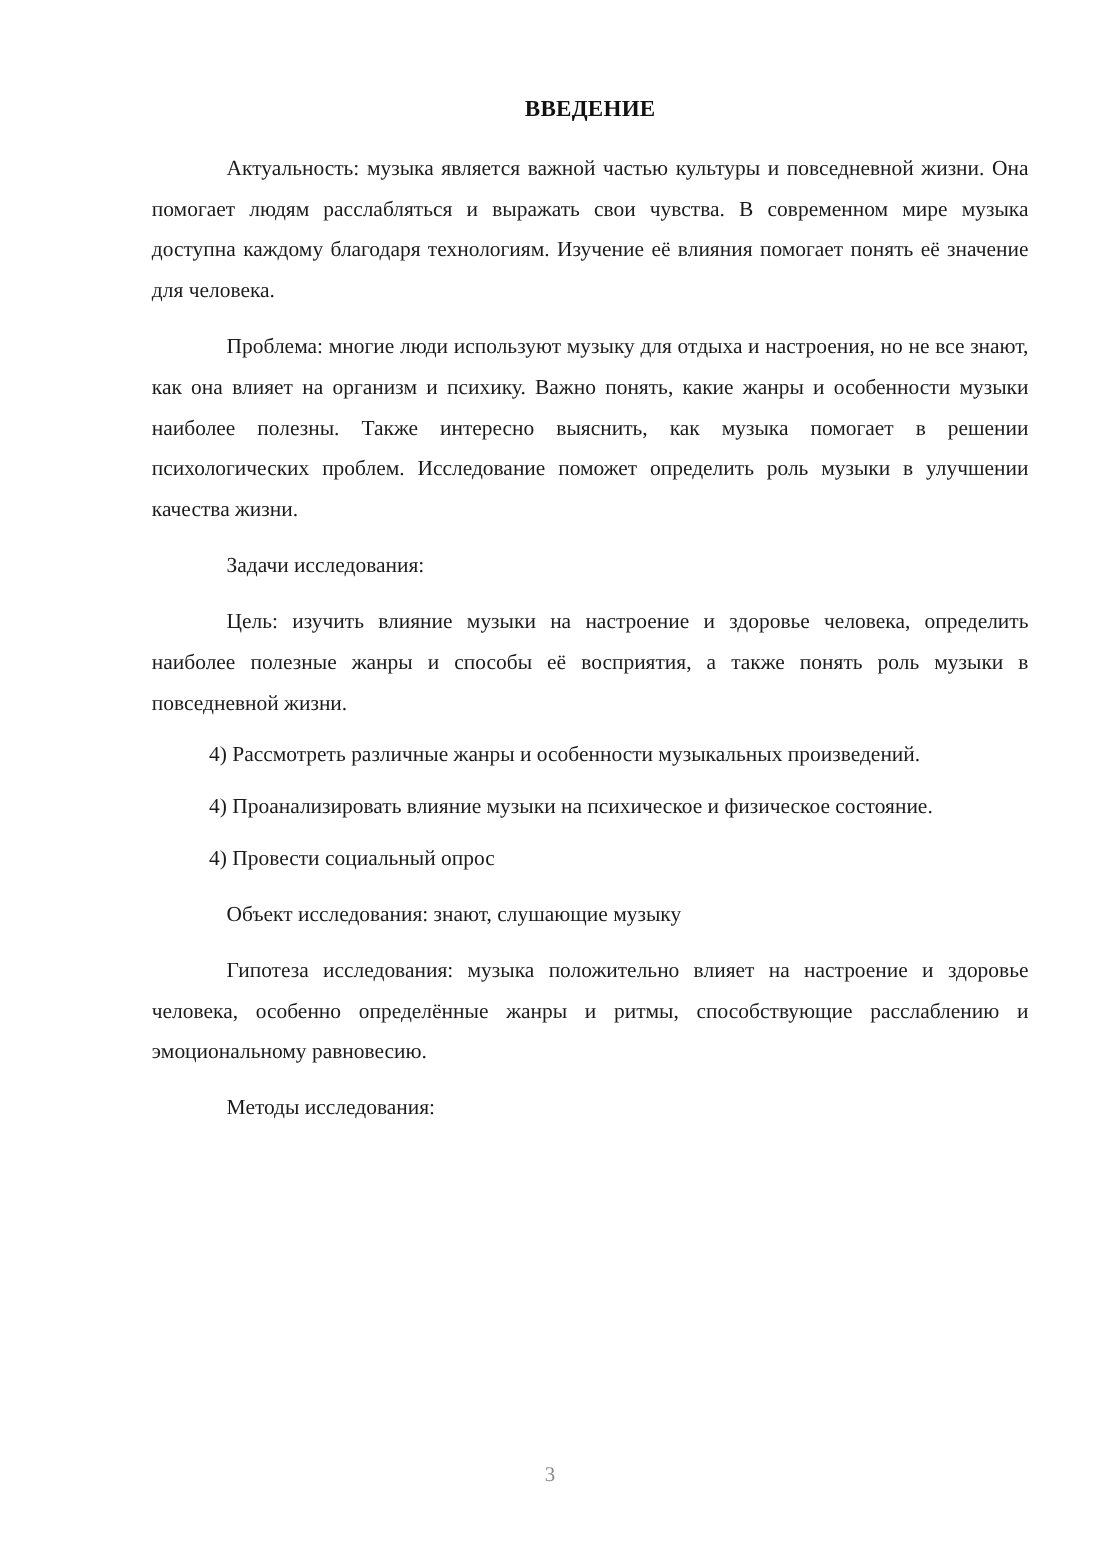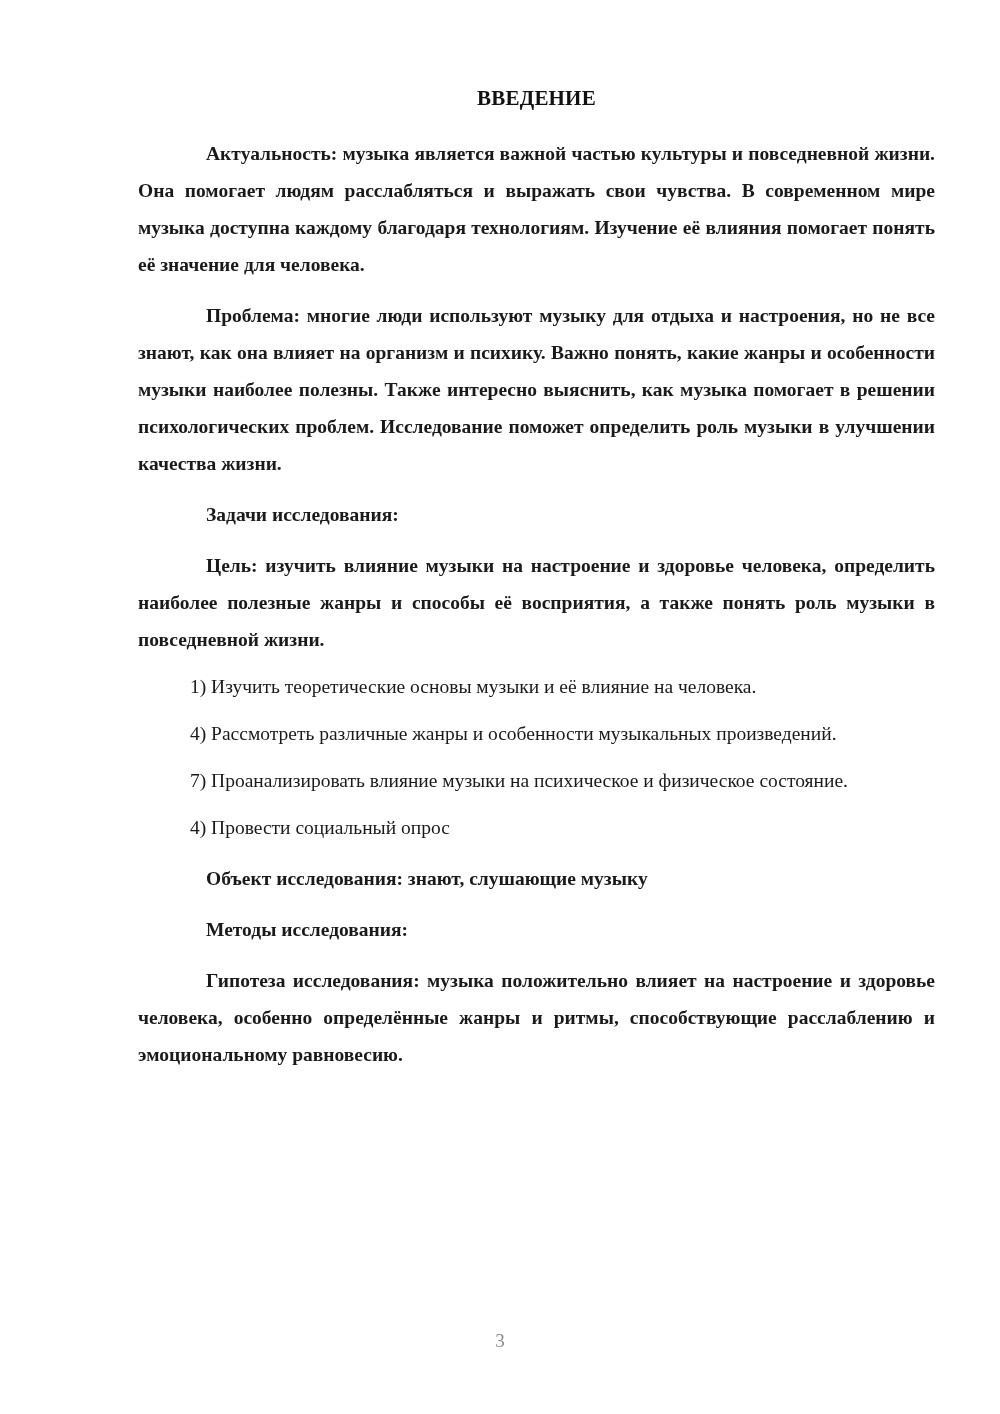--- a/index.html
+++ b/index.html
@@ -39,21 +39,20 @@
   p.para {
     font-family: "Liberation Serif", "DejaVu Serif", serif;
     font-size: 19.5px;
     line-height: 37px;
     color: #1a1a1a;
     text-align: justify;
     text-justify: inter-word;
     margin: 14px 0 10px 0;
     text-indent: 68px;
     hyphens: none;
-    font-weight: bold;
   }
   p.para.last-left {
     text-align: left;
   }
   p.item {
     font-family: "Liberation Serif", "DejaVu Serif", serif;
     font-size: 19.5px;
     line-height: 37px;
     color: #1a1a1a;
     text-align: justify;
@@ -87,34 +86,33 @@
     <div class="body-block">
 
       <p class="para">Актуальность: музыка является важной частью культуры и повседневной жизни. Она помогает людям расслабляться и выражать свои чувства. В современном мире музыка доступна каждому благодаря технологиям. Изучение её влияния помогает понять её значение для человека.</p>
 
       <p class="para">Проблема: многие люди используют музыку для отдыха и настроения, но не все знают, как она влияет на организм и психику. Важно понять, какие жанры и особенности музыки наиболее полезны. Также интересно выяснить, как музыка помогает в решении психологических проблем. Исследование поможет определить роль музыки в улучшении качества жизни.</p>
 
       <p class="para last-left">Задачи исследования:</p>
 
       <p class="para">Цель: изучить влияние музыки на настроение и здоровье человека, определить наиболее полезные жанры и способы её восприятия, а также понять роль музыки в повседневной жизни.</p>
 
-      <p class="item no-justify">1) Изучить теоретические основы музыки и её влияние на человека.</p>
 
       <p class="item">4) Рассмотреть различные жанры и особенности музыкальных произведений.</p>
 
-      <p class="item">7) Проанализировать влияние музыки на психическое и физическое состояние.</p>
+      <p class="item">4) Проанализировать влияние музыки на психическое и физическое состояние.</p>
 
       <p class="item no-justify">4) Провести социальный опрос</p>
 
 
       <p class="para last-left">Объект исследования: знают, слушающие музыку</p>
 
 
+      <p class="para">Гипотеза исследования: музыка положительно влияет на настроение и здоровье человека, особенно определённые жанры и ритмы, способствующие расслаблению и эмоциональному равновесию.</p>
+
       <p class="para last-left">Методы исследования:</p>
-
-      <p class="para">Гипотеза исследования: музыка положительно влияет на настроение и здоровье человека, особенно определённые жанры и ритмы, способствующие расслаблению и эмоциональному равновесию.</p>
 
     </div>
   </div>
 
   <div class="page-number">3</div>
 
 </div>
 
 </body></html>

